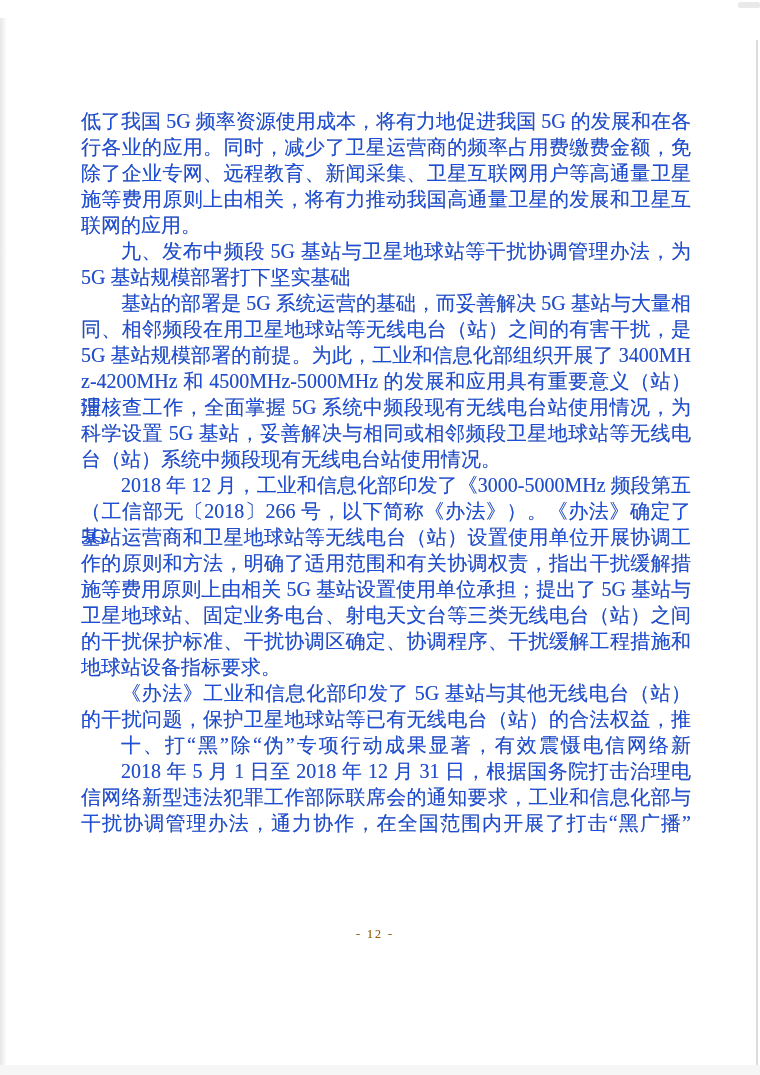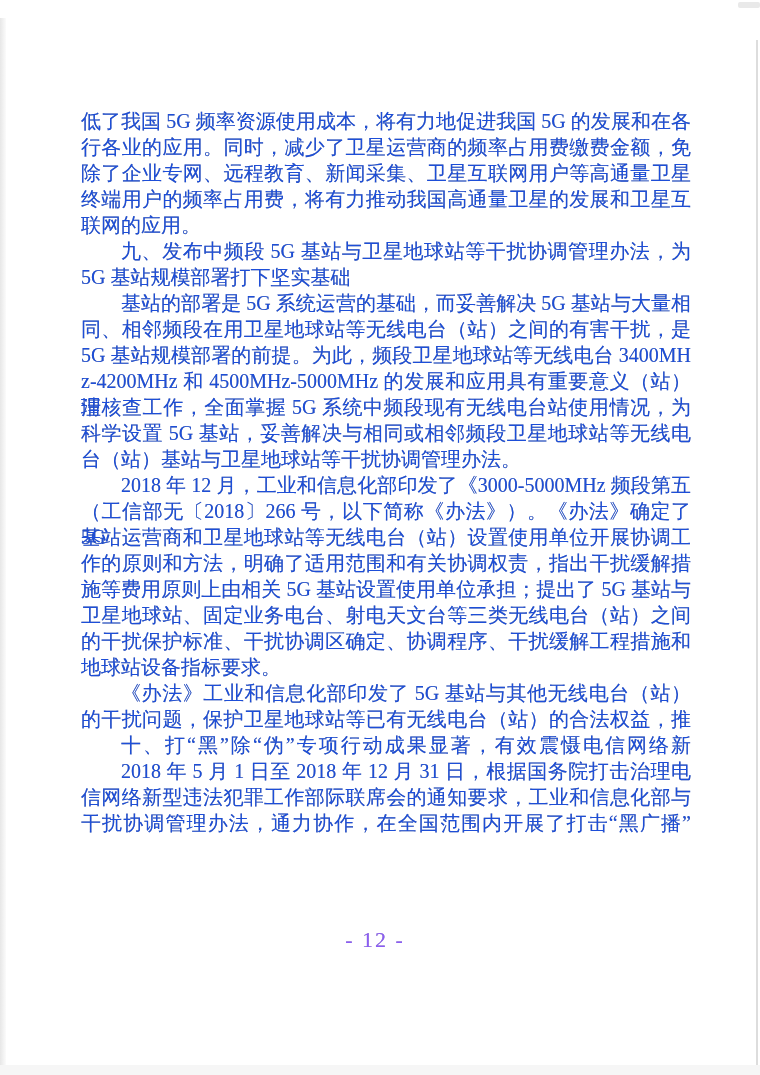--- a/index.html
+++ b/index.html
@@ -64,50 +64,50 @@
   }
   .line.indent {
     padding-left: 40px;
   }
   .page-number {
     position: absolute;
     left: 0;
     right: 10px;
     top: 927px;
     text-align: center;
-    font-size: 22px;
+    font-size: 12px;
     letter-spacing: 2px;
-    color: #8b5cf6;
+    color: #a16207;
     text-shadow: 0 0 0.6px rgba(80, 80, 80, 0.5);
   }
 </style>
 </head>
 <body>
 
 <div class="page">
   <div class="edge-left"></div>
   <div class="edge-right"></div>
   <div class="edge-bottom"></div>
   <div class="corner-smudge"></div>
 
   <div class="text-block">
       <div class="line justify">低了我国 5G 频率资源使用成本，将有力地促进我国 5G 的发展和在各</div>
       <div class="line justify">行各业的应用。同时，减少了卫星运营商的频率占用费缴费金额，免</div>
       <div class="line justify">除了企业专网、远程教育、新闻采集、卫星互联网用户等高通量卫星</div>
-      <div class="line justify">终端用户的频率占用费，将有力推动我国高通量卫星的发展和卫星互</div>
+      <div class="line justify">施等费用原则上由相关，将有力推动我国高通量卫星的发展和卫星互</div>
       <div class="line">联网的应用。</div>
       <div class="line indent justify">九、发布中频段 5G 基站与卫星地球站等干扰协调管理办法，为</div>
       <div class="line">5G 基站规模部署打下坚实基础</div>
       <div class="line indent justify">基站的部署是 5G 系统运营的基础，而妥善解决 5G 基站与大量相</div>
       <div class="line justify">同、相邻频段在用卫星地球站等无线电台（站）之间的有害干扰，是</div>
-      <div class="line justify">5G 基站规模部署的前提。为此，频段卫星地球站等无线电台 3400MH</div>
+      <div class="line justify">5G 基站规模部署的前提。为此，工业和信息化部组织开展了 3400MH</div>
       <div class="line justify">z-4200MHz 和 4500MHz-5000MHz 的发展和应用具有重要意义（站）清</div>
       <div class="line justify">理核查工作，全面掌握 5G 系统中频段现有无线电台站使用情况，为</div>
       <div class="line justify">科学设置 5G 基站，妥善解决与相同或相邻频段卫星地球站等无线电</div>
-      <div class="line">台（站）基站与卫星地球站等干扰协调管理办法。</div>
+      <div class="line">台（站）系统中频段现有无线电台站使用情况。</div>
       <div class="line indent justify">2018 年 12 月，工业和信息化部印发了《3000-5000MHz 频段第五</div>
       <div class="line justify">（工信部无〔2018〕266 号，以下简称《办法》）。《办法》确定了 5G</div>
       <div class="line justify">基站运营商和卫星地球站等无线电台（站）设置使用单位开展协调工</div>
       <div class="line justify">作的原则和方法，明确了适用范围和有关协调权责，指出干扰缓解措</div>
       <div class="line justify">施等费用原则上由相关 5G 基站设置使用单位承担；提出了 5G 基站与</div>
       <div class="line justify">卫星地球站、固定业务电台、射电天文台等三类无线电台（站）之间</div>
       <div class="line justify">的干扰保护标准、干扰协调区确定、协调程序、干扰缓解工程措施和</div>
       <div class="line">地球站设备指标要求。</div>
       <div class="line indent justify">《办法》工业和信息化部印发了 5G 基站与其他无线电台（站）</div>
       <div class="line justify">的干扰问题，保护卫星地球站等已有无线电台（站）的合法权益，推</div>

